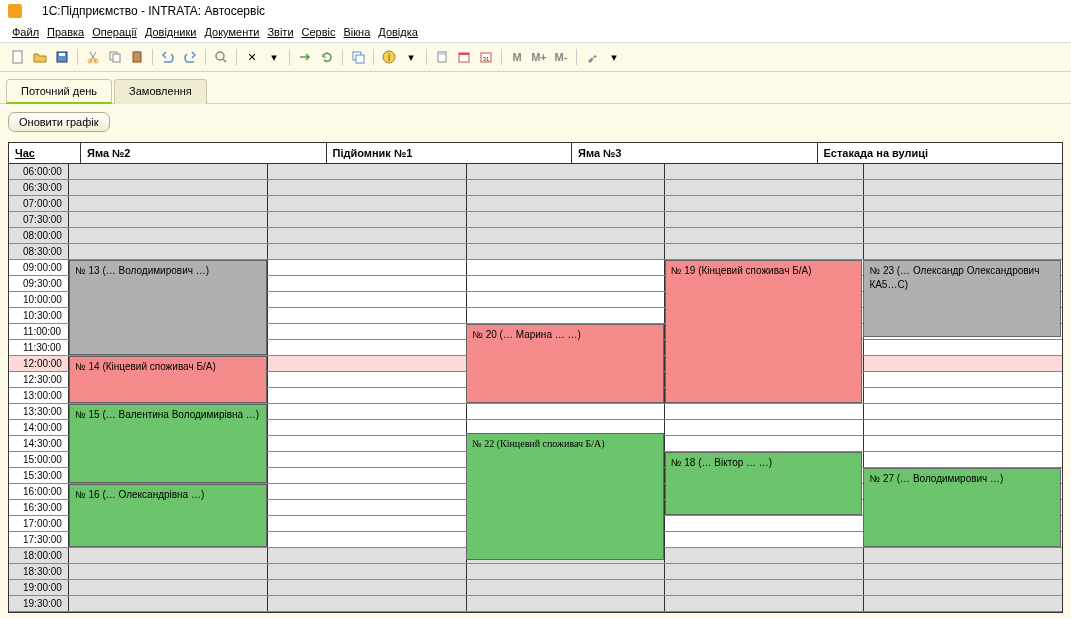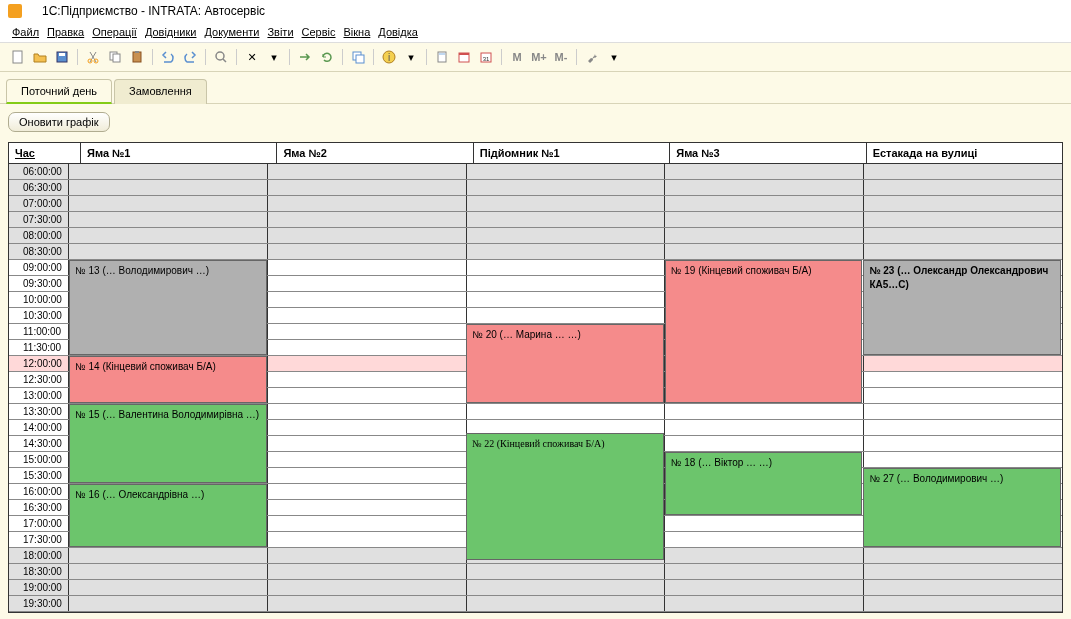--- a/index.html
+++ b/index.html
@@ -179,21 +179,20 @@
   <div class="tab active">Поточний день</div>
   <div class="tab">Замовлення</div>
 </div>
 
 <div class="content">
   <span class="btn">Оновити графік</span>
 
   <div class="schedule">
     <div class="sched-header">
       <div class="time-col">Час</div>
-      <div class="bay-col">Яма №1</div>
       <div class="bay-col">Яма №2</div>
       <div class="bay-col">Підйомник №1</div>
       <div class="bay-col">Яма №3</div>
       <div class="bay-col">Естакада на вулиці</div>
     </div>
     <div class="sched-body" id="sched-body">
 
       <div class="time-row faded">
           <div class="time-cell">06:00:00</div>
           <div class="bay-cell"></div>
@@ -428,19 +427,19 @@
         <div class="appt-col"></div>
         <div class="appt-col">
             <div class="appt red" style="top: 160px; height: 79px;">№ 20 (… Марина … …)</div>
             <div class="appt green" style="top: 269px; height: 127px; font-family: Liberation Serif, serif;">№ 22 (Кінцевий споживач Б/А)</div>
           </div>
         <div class="appt-col">
             <div class="appt red" style="top: 96px; height: 143px;">№ 19 (Кінцевий споживач Б/А)</div>
             <div class="appt green" style="top: 288px; height: 63px;">№ 18 (… Віктор … …)</div>
           </div>
         <div class="appt-col">
-            <div class="appt gray" style="top: 96px; height: 95px; font-weight: bold;">№ 23 (… Олександр Олександрович КА5…С)</div>
+            <div class="appt gray" style="top: 96px; height: 77px;">№ 23 (… Олександр Олександрович КА5…С)</div>
             <div class="appt green" style="top: 304px; height: 79px;">№ 27 (… Володимирович …)</div>
           </div>
       </div>
     </div>
   </div>
 </div>
 
 </body></html>

